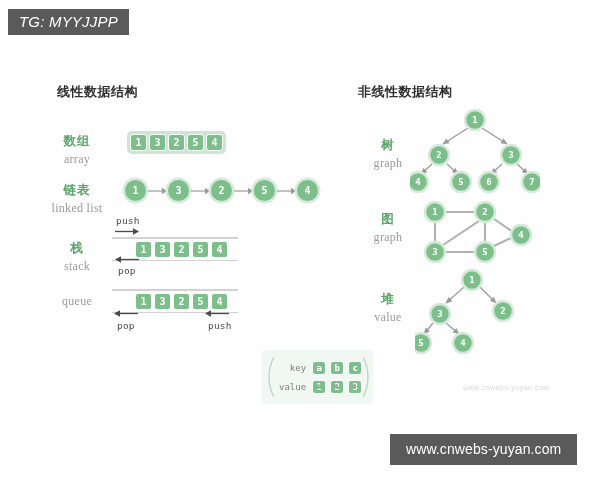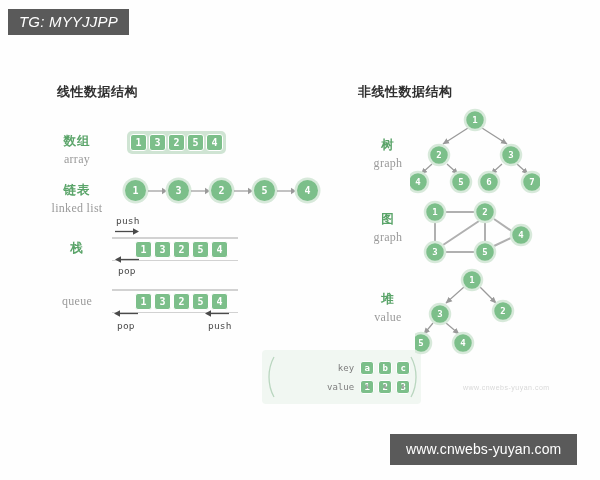--- a/index.html
+++ b/index.html
@@ -236,21 +236,20 @@
     width: 7px;
     height: 42px;
     flex: none;
   }
   #hash-rowlabels {
     display: flex;
     flex-direction: column;
     justify-content: center;
     gap: 5px;
     padding: 0 6px 0 4px;
-    margin-left: 48px;
   }
   #hash-rowlabels span {
     font-family: "DejaVu Sans Mono", "Liberation Mono", monospace;
     font-size: 9px;
     color: #7d7d7d;
     line-height: 14px;
     text-align: right;
   }
   #hash-cols { display: flex; gap: 4px; }
   .hash-col {
@@ -327,20 +326,21 @@
   <div class="ll-node">5</div>
   <svg class="ll-arrow" viewBox="0 0 22 10">
     <line x1="2" y1="5" x2="16" y2="5" stroke="#9a9a9a" stroke-width="1.2"></line>
     <polygon points="16,1.8 21,5 16,8.2" fill="#9a9a9a"></polygon>
   </svg>
   <div class="ll-node">4</div>
 </div>
 
 <div class="row-label" id="label-stack">
   <span class="cn">栈</span>
+  <span class="en">stack</span>
 </div>
 <div id="stack-push-label">push</div>
 <svg class="mini-arrow" id="stack-push-arrow" viewBox="0 0 26 9">
   <line x1="1" y1="4.5" x2="19" y2="4.5" stroke="#4a4a4a" stroke-width="1.3"></line>
   <polygon points="19,1.3 25,4.5 19,7.7" fill="#4a4a4a"></polygon>
 </svg>
 <div id="stack-wrap">
   <div class="rail"></div>
   <div id="stack-cells">
     <div class="cell">1</div>

